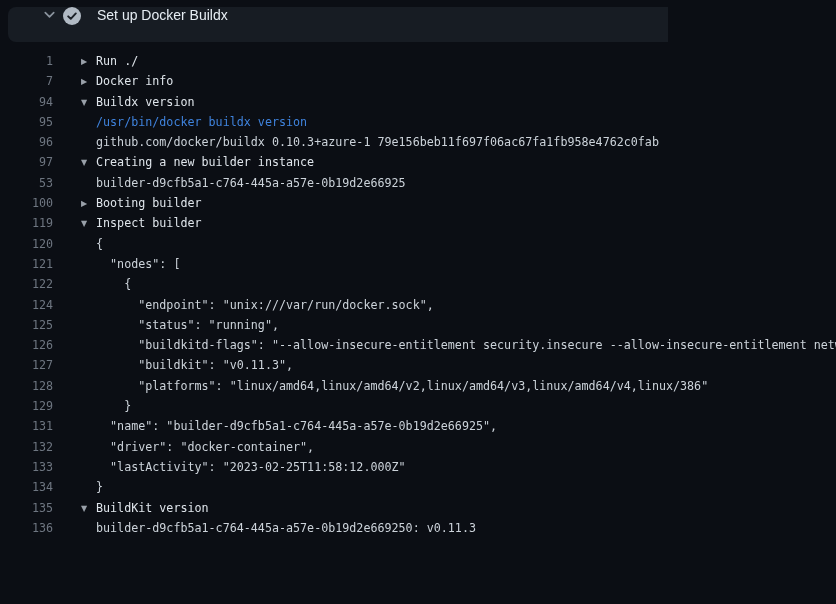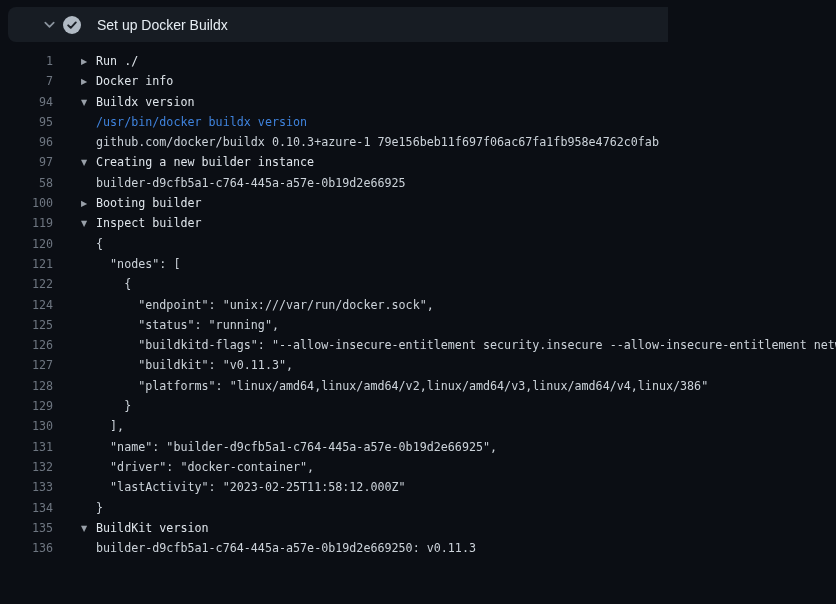--- a/index.html
+++ b/index.html
@@ -11,21 +11,21 @@
   *{box-sizing:border-box;}
   html,body{margin:0;padding:0;}
   body{
     width:836px;height:604px;overflow:hidden;position:relative;
     background:var(--page_bg);
     font-family:"DejaVu Sans Mono","Liberation Mono",monospace;
   }
   .header{
     position:absolute;left:8px;top:7px;width:660px;height:35px;
     background:var(--header_bg);border-radius:8px 0 0 8px;
-    display:flex;align-items:center;padding-left:34px;cursor:pointer;
+    display:flex;padding-left:34px;cursor:pointer;
   }
   .chev{width:15px;height:15px;display:flex;align-items:center;justify-content:center;flex:none;}
   .chev svg path{stroke:var(--chevron_fg);}
   .check{width:18px;height:18px;margin-left:6px;flex:none;display:flex;align-items:center;justify-content:center;}
   .check svg circle{fill:var(--check_circle_fill);}
   .check svg path{stroke:var(--check_mark);}
   .title{
     margin-left:16px;color:var(--title_fg);font-size:14px;font-weight:400;
     font-family:"Liberation Sans","DejaVu Sans",sans-serif;white-space:nowrap;
   }
@@ -83,21 +83,21 @@
     </div>
     <div class="row">
       <span class="ln">96</span>
       <span class="lc pad"><span class="out">github.com/docker/buildx 0.10.3+azure-1 79e156beb11f697f06ac67fa1fb958e4762c0fab</span></span>
     </div>
     <div class="row">
       <span class="ln">97</span>
       <span class="lc grp"><span class="tri">▼</span><span class="gt">Creating a new builder instance</span></span>
     </div>
     <div class="row">
-      <span class="ln">58</span>
+      <span class="ln">53</span>
       <span class="lc pad"><span class="out">builder-d9cfb5a1-c764-445a-a57e-0b19d2e66925</span></span>
     </div>
     <div class="row">
       <span class="ln">100</span>
       <span class="lc grp"><span class="tri">▶</span><span class="gt">Booting builder</span></span>
     </div>
     <div class="row">
       <span class="ln">119</span>
       <span class="lc grp"><span class="tri">▼</span><span class="gt">Inspect builder</span></span>
     </div>
@@ -131,24 +131,20 @@
     </div>
     <div class="row">
       <span class="ln">128</span>
       <span class="lc pad"><span class="out">      "platforms": "linux/amd64,linux/amd64/v2,linux/amd64/v3,linux/amd64/v4,linux/386"</span></span>
     </div>
     <div class="row">
       <span class="ln">129</span>
       <span class="lc pad"><span class="out">    }</span></span>
     </div>
     <div class="row">
-      <span class="ln">130</span>
-      <span class="lc pad"><span class="out">  ],</span></span>
-    </div>
-    <div class="row">
       <span class="ln">131</span>
       <span class="lc pad"><span class="out">  "name": "builder-d9cfb5a1-c764-445a-a57e-0b19d2e66925",</span></span>
     </div>
     <div class="row">
       <span class="ln">132</span>
       <span class="lc pad"><span class="out">  "driver": "docker-container",</span></span>
     </div>
     <div class="row">
       <span class="ln">133</span>
       <span class="lc pad"><span class="out">  "lastActivity": "2023-02-25T11:58:12.000Z"</span></span>

